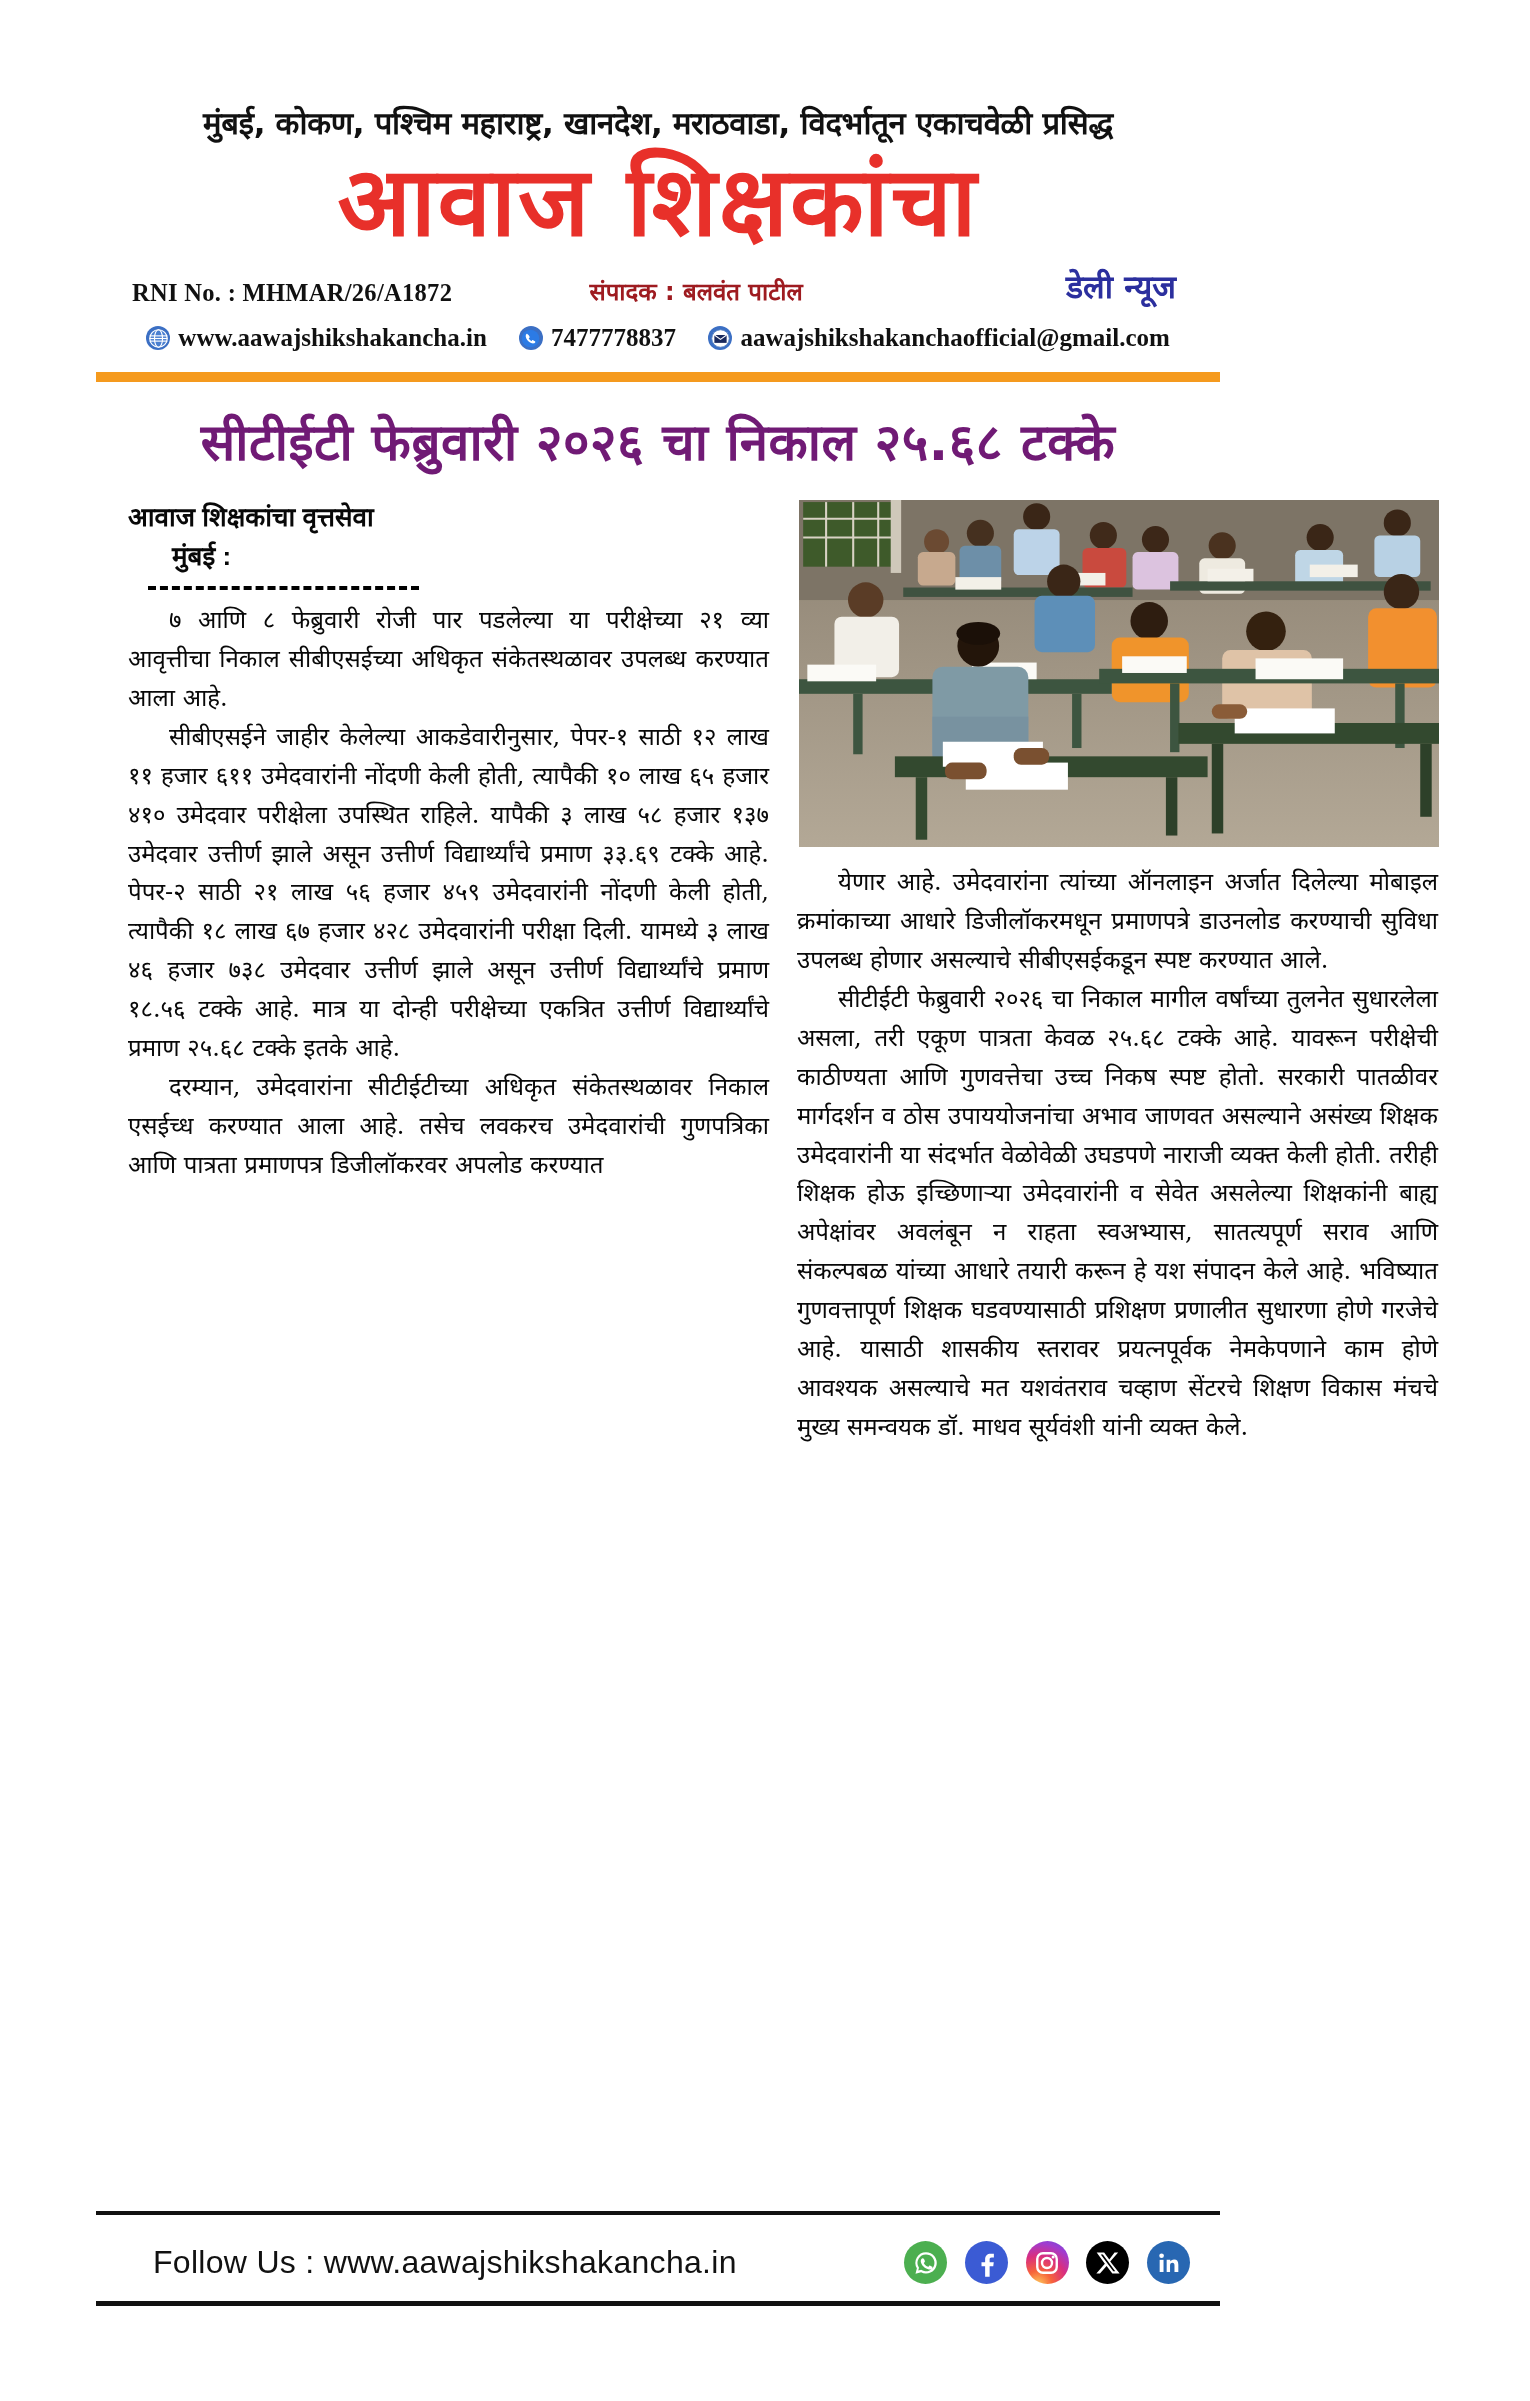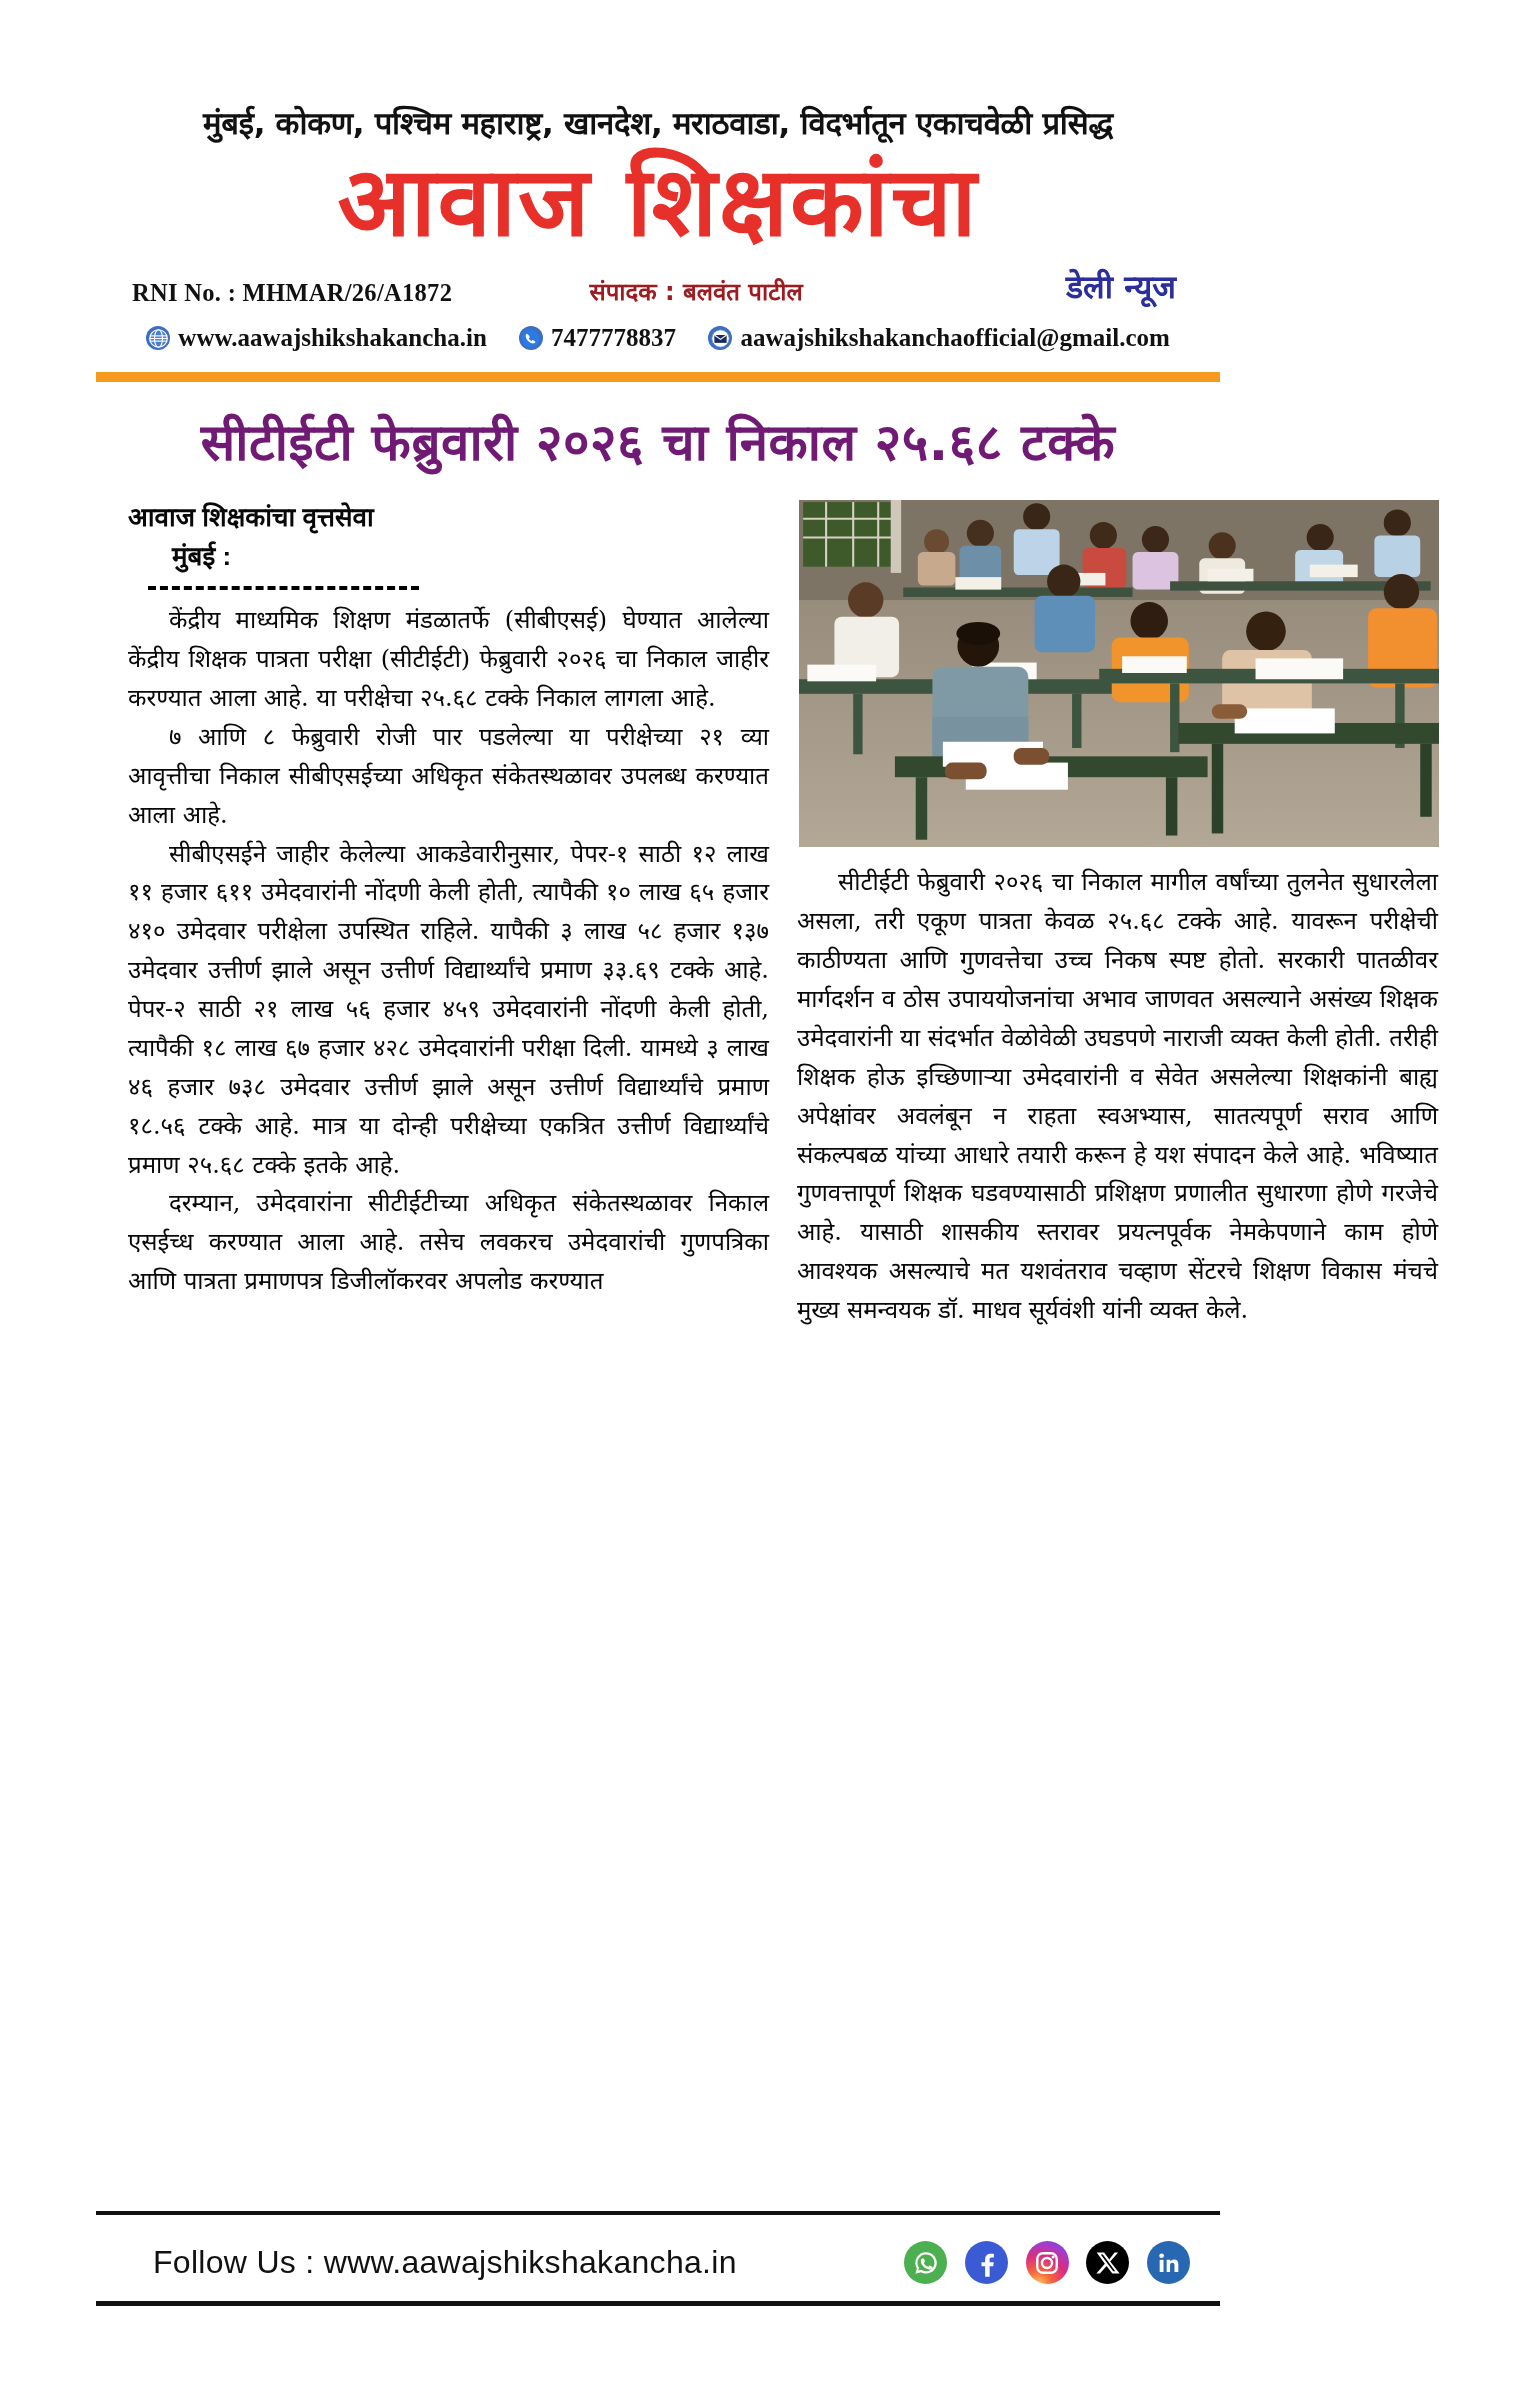--- a/index.html
+++ b/index.html
@@ -385,27 +385,27 @@
         <rect x="396" y="196" width="34" height="14" rx="7" fill="#8a5c38"></rect>
       </svg>
     </div>
 
     <div class="col col-left">
       <div class="byline">
         <span>आवाज शिक्षकांचा वृत्तसेवा</span>
         <span class="place">मुंबई :</span>
       </div>
       <div class="dashline"></div>
-      <p>केंद्रीय माध्यमिक शिक्षण मंडळातर्फे (सीबीएसई) घेण्यात आलेल्या केंद्रीय शिक्षक पात्रता परीक्षा (सीटीईटी) फेब्रुवारी २०२६ चा निकाल जाहीर करण्यात आला आहे. या परीक्षेचा २५.६८ टक्के निकाल लागला आहे.</p>
       <p>७ आणि ८ फेब्रुवारी रोजी पार पडलेल्या या परीक्षेच्या २१ व्या आवृत्तीचा निकाल सीबीएसईच्या अधिकृत संकेतस्थळावर उपलब्ध करण्यात आला आहे.</p>
       <p>सीबीएसईने जाहीर केलेल्या आकडेवारीनुसार, पेपर-१ साठी १२ लाख ११ हजार ६११ उमेदवारांनी नोंदणी केली होती, त्यापैकी १० लाख ६५ हजार ४१० उमेदवार परीक्षेला उपस्थित राहिले. यापैकी ३ लाख ५८ हजार १३७ उमेदवार उत्तीर्ण झाले असून उत्तीर्ण विद्यार्थ्यांचे प्रमाण ३३.६९ टक्के आहे. पेपर-२ साठी २१ लाख ५६ हजार ४५९ उमेदवारांनी नोंदणी केली होती, त्यापैकी १८ लाख ६७ हजार ४२८ उमेदवारांनी परीक्षा दिली. यामध्ये ३ लाख ४६ हजार ७३८ उमेदवार उत्तीर्ण झाले असून उत्तीर्ण विद्यार्थ्यांचे प्रमाण १८.५६ टक्के आहे. मात्र या दोन्ही परीक्षेच्या एकत्रित उत्तीर्ण विद्यार्थ्यांचे प्रमाण २५.६८ टक्के इतके आहे.</p>
       <p>दरम्यान, उमेदवारांना सीटीईटीच्या अधिकृत संकेतस्थळावर निकाल एसईच्ध करण्यात आला आहे. तसेच लवकरच उमेदवारांची गुणपत्रिका आणि पात्रता प्रमाणपत्र डिजीलॉकरवर अपलोड करण्यात</p>
     </div>
 
     <div class="col col-right">
+      <p>येणार आहे. उमेदवारांना त्यांच्या ऑनलाइन अर्जात दिलेल्या मोबाइल क्रमांकाच्या आधारे डिजीलॉकरमधून प्रमाणपत्रे डाउनलोड करण्याची सुविधा उपलब्ध होणार असल्याचे सीबीएसईकडून स्पष्ट करण्यात आले.</p>
       <p>सीटीईटी फेब्रुवारी २०२६ चा निकाल मागील वर्षांच्या तुलनेत सुधारलेला असला, तरी एकूण पात्रता केवळ २५.६८ टक्के आहे. यावरून परीक्षेची काठीण्यता आणि गुणवत्तेचा उच्च निकष स्पष्ट होतो. सरकारी पातळीवर मार्गदर्शन व ठोस उपाययोजनांचा अभाव जाणवत असल्याने असंख्य शिक्षक उमेदवारांनी या संदर्भात वेळोवेळी उघडपणे नाराजी व्यक्त केली होती. तरीही शिक्षक होऊ इच्छिणाऱ्या उमेदवारांनी व सेवेत असलेल्या शिक्षकांनी बाह्य अपेक्षांवर अवलंबून न राहता स्वअभ्यास, सातत्यपूर्ण सराव आणि संकल्पबळ यांच्या आधारे तयारी करून हे यश संपादन केले आहे. भविष्यात गुणवत्तापूर्ण शिक्षक घडवण्यासाठी प्रशिक्षण प्रणालीत सुधारणा होणे गरजेचे आहे. यासाठी शासकीय स्तरावर प्रयत्नपूर्वक नेमकेपणाने काम होणे आवश्यक असल्याचे मत यशवंतराव चव्हाण सेंटरचे शिक्षण विकास मंचचे मुख्य समन्वयक डॉ. माधव सूर्यवंशी यांनी व्यक्त केले.</p>
     </div>
 
   </div>
 
   <div class="footer-rule-top"></div>
 
   <div class="footer">
     <div class="follow-text">Follow Us : www.aawajshikshakancha.in</div>
 

